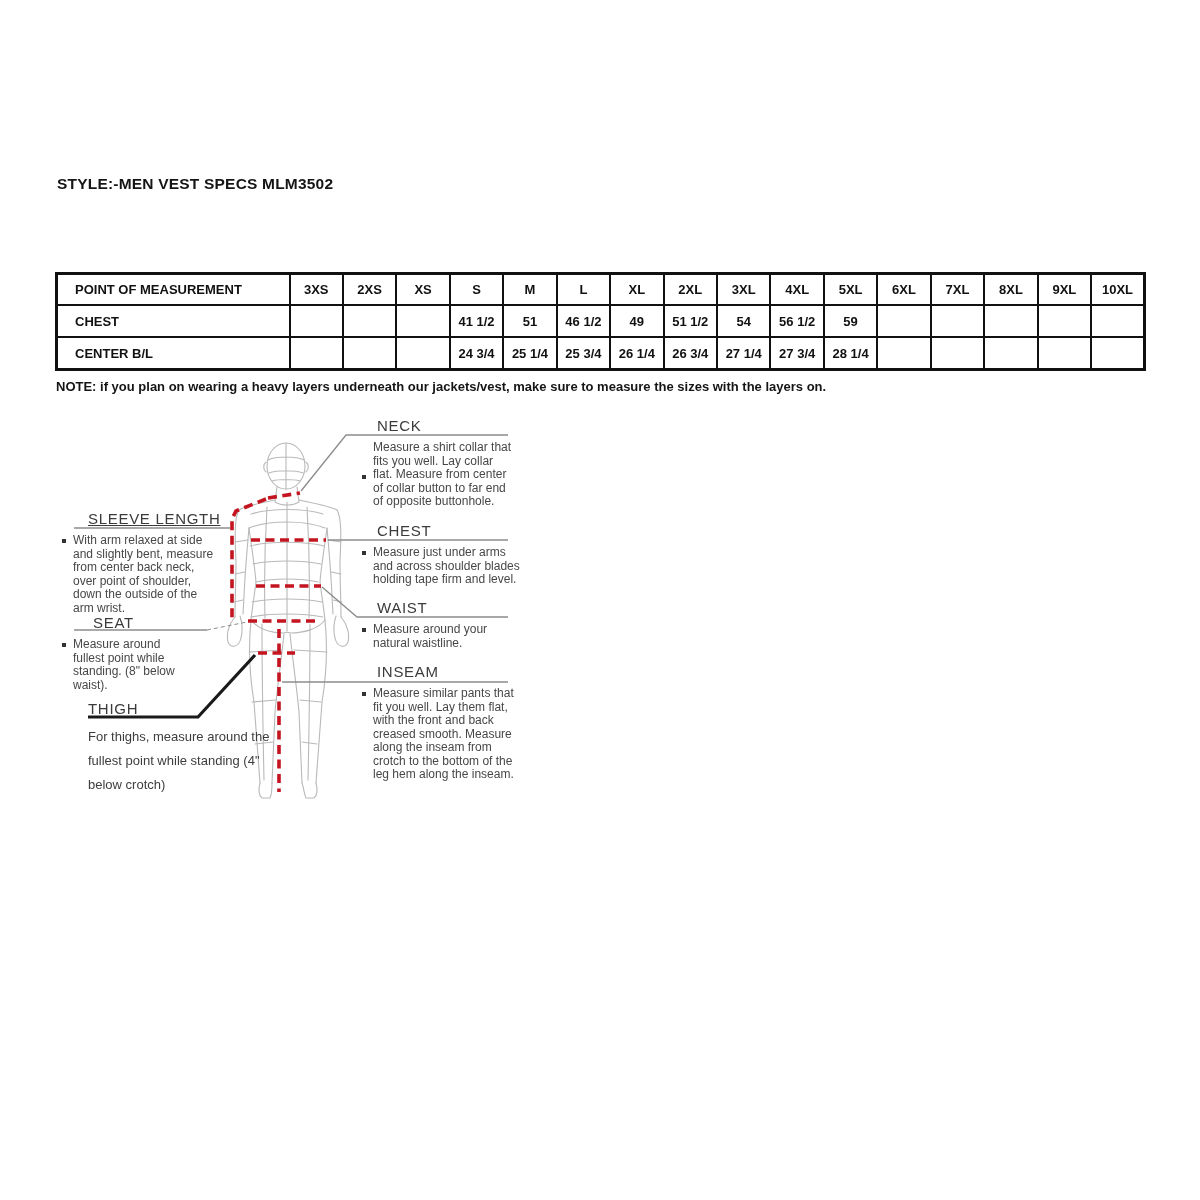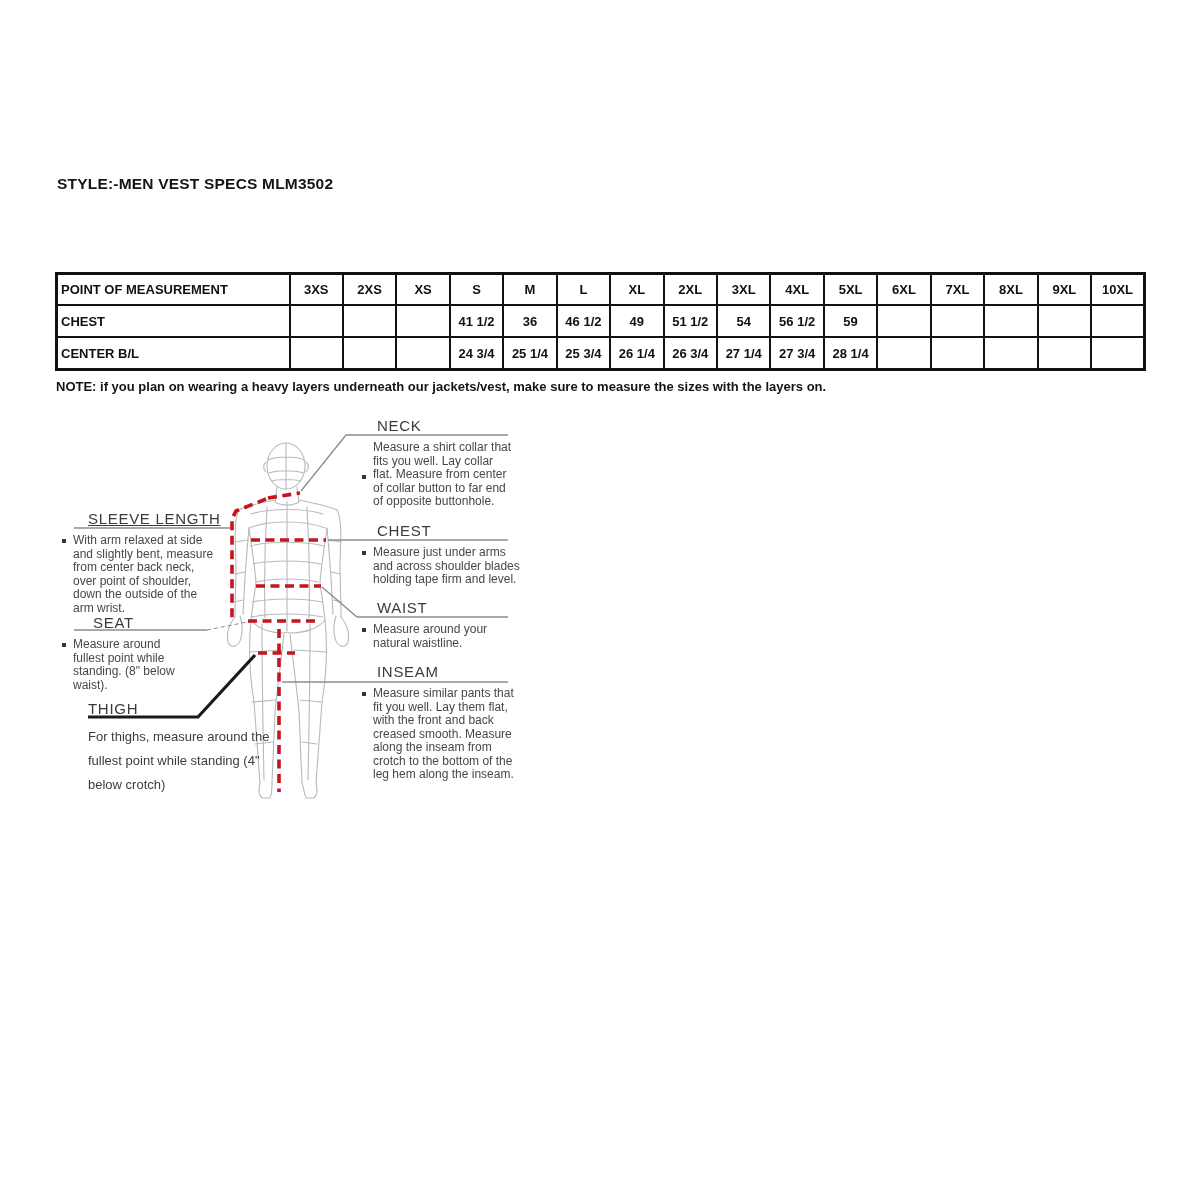--- a/index.html
+++ b/index.html
@@ -14,21 +14,21 @@
   .size-table-wrap{left:55px;top:272px;width:1091px;}
   table.size-table{
     border-collapse:collapse;table-layout:fixed;width:1091px;
     border:3px solid #111;font-size:13px;font-weight:bold;color:#111;
   }
   table.size-table th, table.size-table td{
     border:2px solid #111;text-align:center;vertical-align:middle;
     height:29px;padding:0 2px;overflow:hidden;white-space:nowrap;
   }
   table.size-table td{height:30px;}
-  table.size-table .pom, table.size-table .rowlabel{text-align:left;padding-left:3px;}
+  table.size-table .pom, table.size-table .rowlabel{text-align:left;padding-left:17px;}
   
   .doc-note{left:56px;top:379px;font-size:13px;font-weight:bold;color:#151515;width:900px;}
   
   .mg-heading{
     font-size:15px;letter-spacing:.7px;color:#3b3b3b;font-weight:400;white-space:nowrap;
   }
   .mg-desc{
     display:flex;align-items:flex-start;font-size:12px;line-height:13.5px;color:#474747;
   }
   .mg-desc .bullet{
@@ -68,21 +68,21 @@
           <th>8XL</th>
           <th>9XL</th>
           <th>10XL</th>
         </tr>
         <tr>
           <td class="rowlabel">CHEST</td>
           <td></td>
           <td></td>
           <td></td>
           <td>41 1/2</td>
-          <td>36</td>
+          <td>51</td>
           <td>46 1/2</td>
           <td>49</td>
           <td>51 1/2</td>
           <td>54</td>
           <td>56 1/2</td>
           <td>59</td>
           <td></td>
           <td></td>
           <td></td>
           <td></td>

